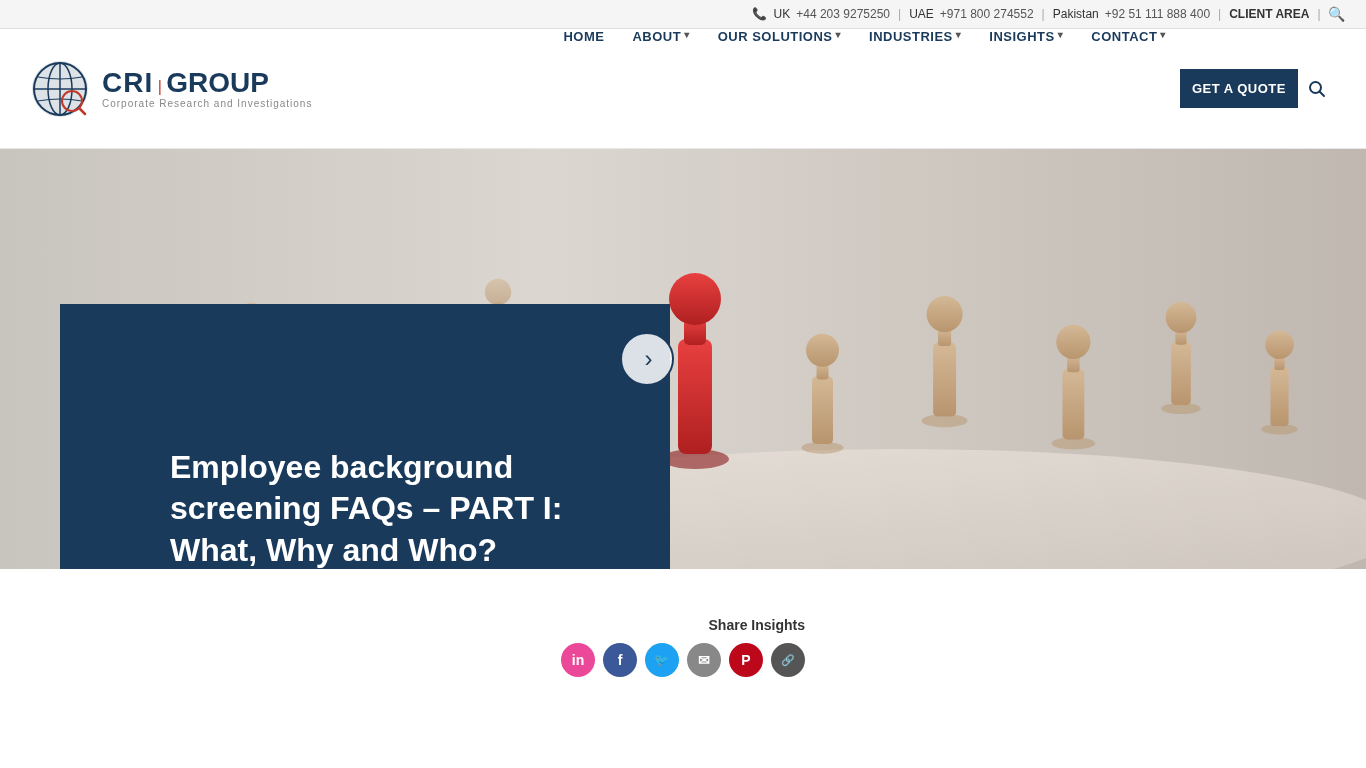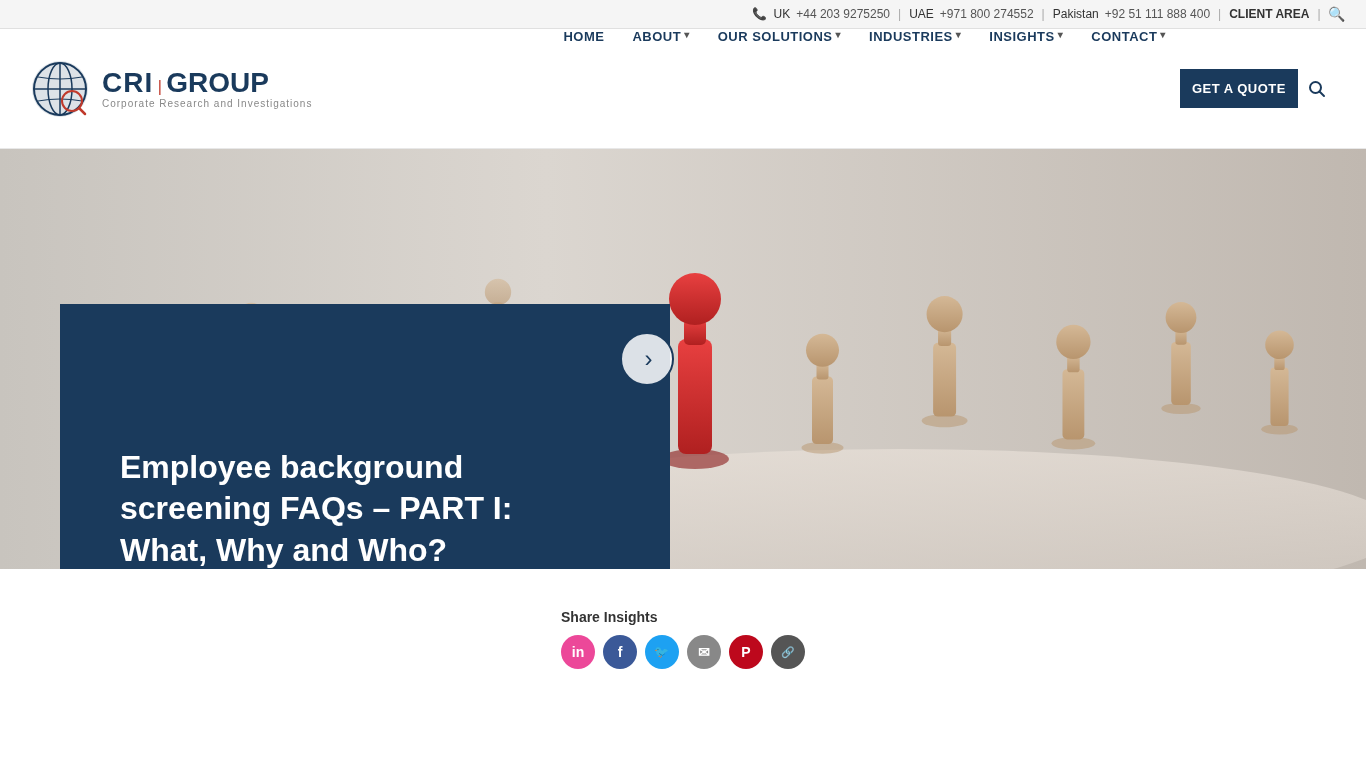--- a/index.html
+++ b/index.html
@@ -127,20 +127,21 @@
     .hero-overlay {
       position: absolute;
       top: 155px;
       left: 60px;
       width: 610px;
       height: 410px;
       background: #1a3a5c;
       display: flex;
       align-items: center;
       padding: 50px 60px;
+      justify-content: flex-end;
     }
     .hero-text {
       color: #fff;
       font-size: 32px;
       font-weight: bold;
       line-height: 1.3;
       max-width: 440px;
     }
     .hero-arrow-btn {
       position: absolute;
@@ -166,23 +167,23 @@
       background: #fff;
       min-height: 200px;
       display: flex;
       flex-direction: column;
       align-items: center;
       padding: 30px 0 20px 0;
     }
     .share-insights {
       display: flex;
       flex-direction: column;
-      align-items: flex-start;
+      align-items: flex-end;
       gap: 10px;
-      margin-top: 10px;
+      margin-top: 18px;
     }
     .share-title {
       font-size: 14px;
       font-weight: bold;
       color: #333;
     }
     .share-icons {
       display: flex;
       gap: 8px;
     }

